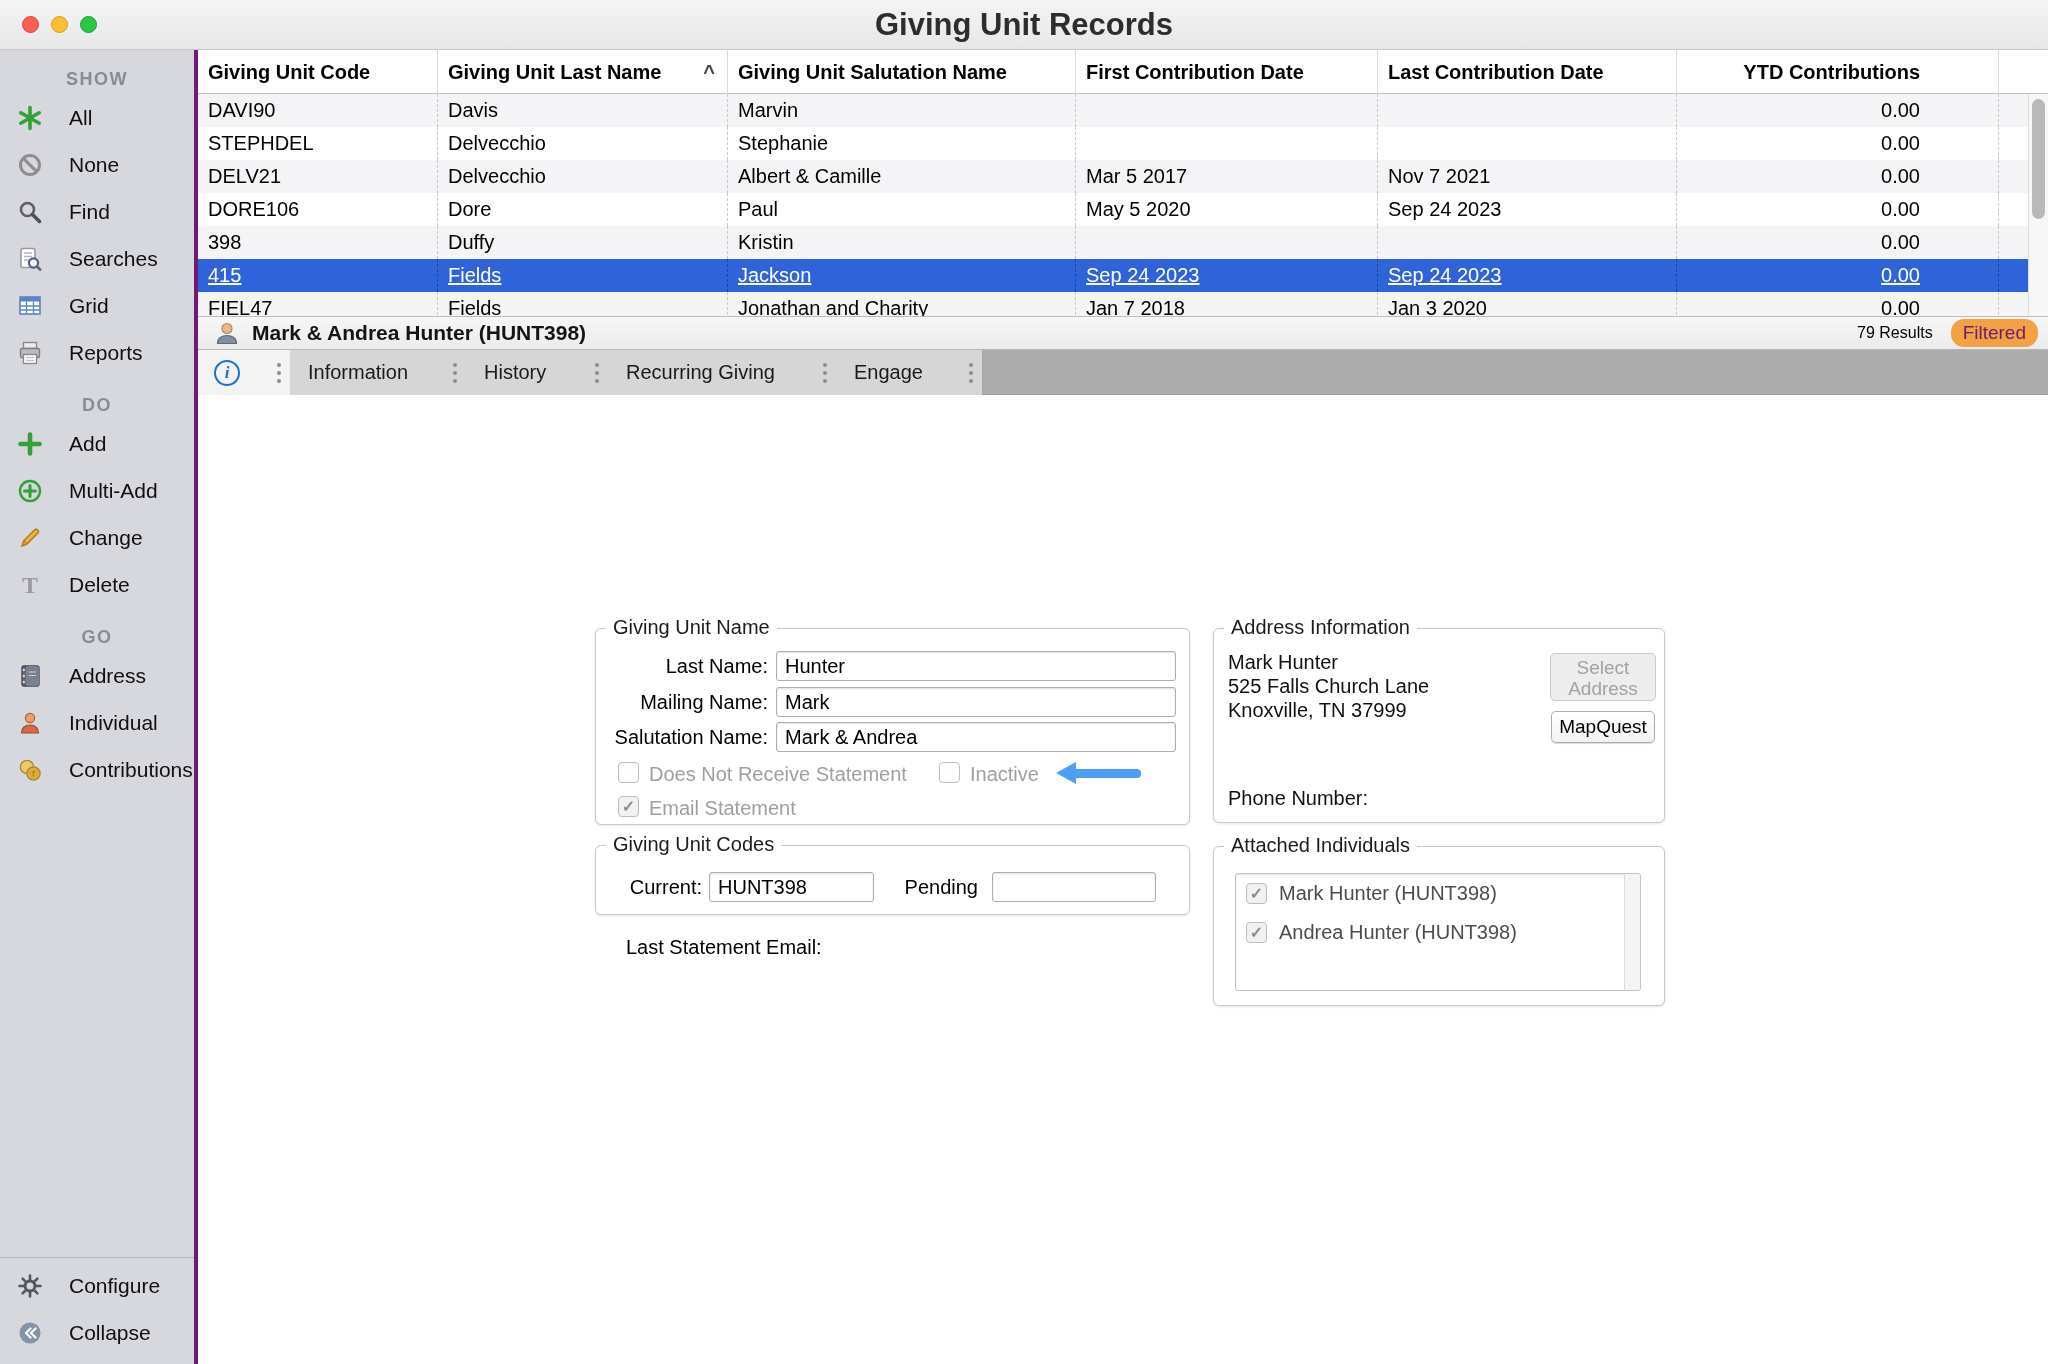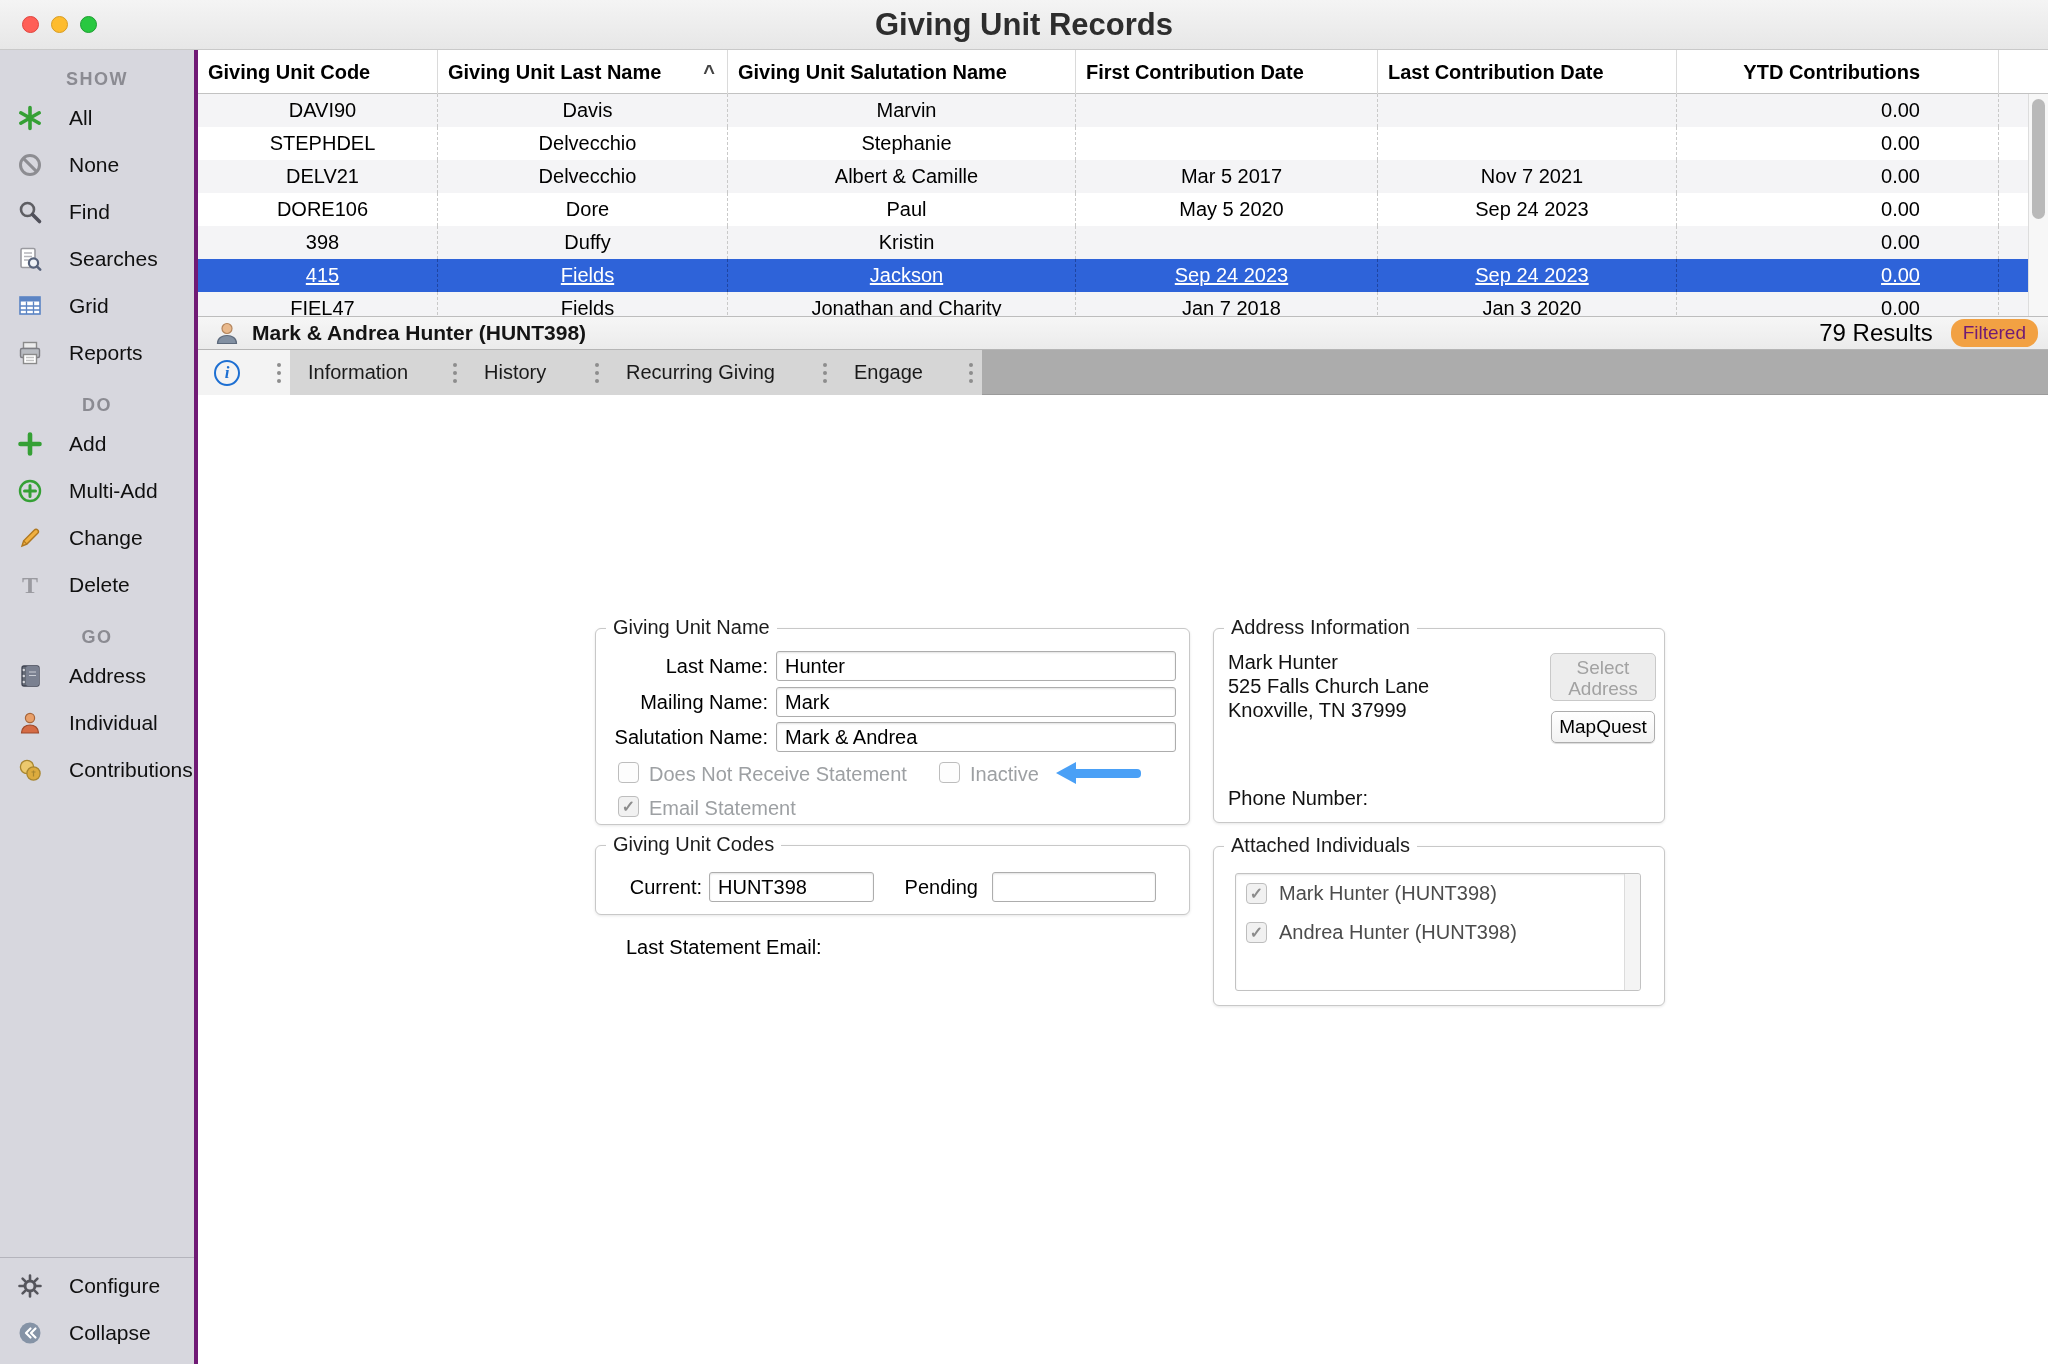--- a/index.html
+++ b/index.html
@@ -56,21 +56,21 @@
   .caret { margin-left:auto; margin-right:12px; font-size:20px; font-weight:700; color:#444; }
   .tbody {
     position:absolute; left:198px; top:94px; width:1850px; height:222px;
     overflow:hidden; background:#fff;
   }
   .tr { display:flex; height:33px; line-height:33px; font-size:20px; color:#000; background:#fff; }
   .tr:nth-child(odd) { background:#f4f4f6; }
   .tr.sel { background:#2e63d9; color:#fff; }
   .td {
     height:33px; padding-left:10px; border-right:1px dashed #c9c9c9;
-    white-space:nowrap; overflow:hidden;text-align:center;
+    white-space:nowrap; overflow:hidden;
   }
   .tr.sel .td { border-right-color:rgba(10,25,80,0.40);text-decoration:underline; }
   .c0 { width:240px; } .c1 { width:290px; } .c2 { width:348px; }
   .c3 { width:302px; } .c4 { width:299px; } .c5 { width:322px; }
   .td.num { text-align:right; padding-right:78px; padding-left:0; }
   .th.c5  { justify-content:flex-end; padding-right:78px; }
   .fill { flex:1; border-right:none; }
   .vscroll {
     position:absolute; right:0; top:94px; width:20px; height:222px;
     background:#f7f7f7; border-left:1px solid #dddddd;
@@ -81,21 +81,21 @@
   }
 
   
   .recbar {
     position:absolute; left:198px; top:316px; width:1850px; height:34px;
     background:linear-gradient(#f6f6f6,#ebebeb);
     border-top:1px solid #bdbdbd; border-bottom:1px solid #b5b5b5;
     display:flex; align-items:center; padding:0 10px 0 16px; gap:12px;
   }
   .rec-title { font-size:21px; font-weight:700; color:#141414; }
-  .results { margin-left:auto; font-size:24px; color:#000; }
+  .results { margin-left:auto; font-size:16px; color:#000; }
   .badge {
     background:#f2a143; color:#701a75; font-size:19px; padding:3px 12px;
     border-radius:13px; margin-left:6px;
   }
 
   
   .tabstrip {
     position:absolute; left:198px; top:350px; width:1850px; height:45px;
     background:#acacac; display:flex; border-bottom:1px solid #9b9b9b;
   }

